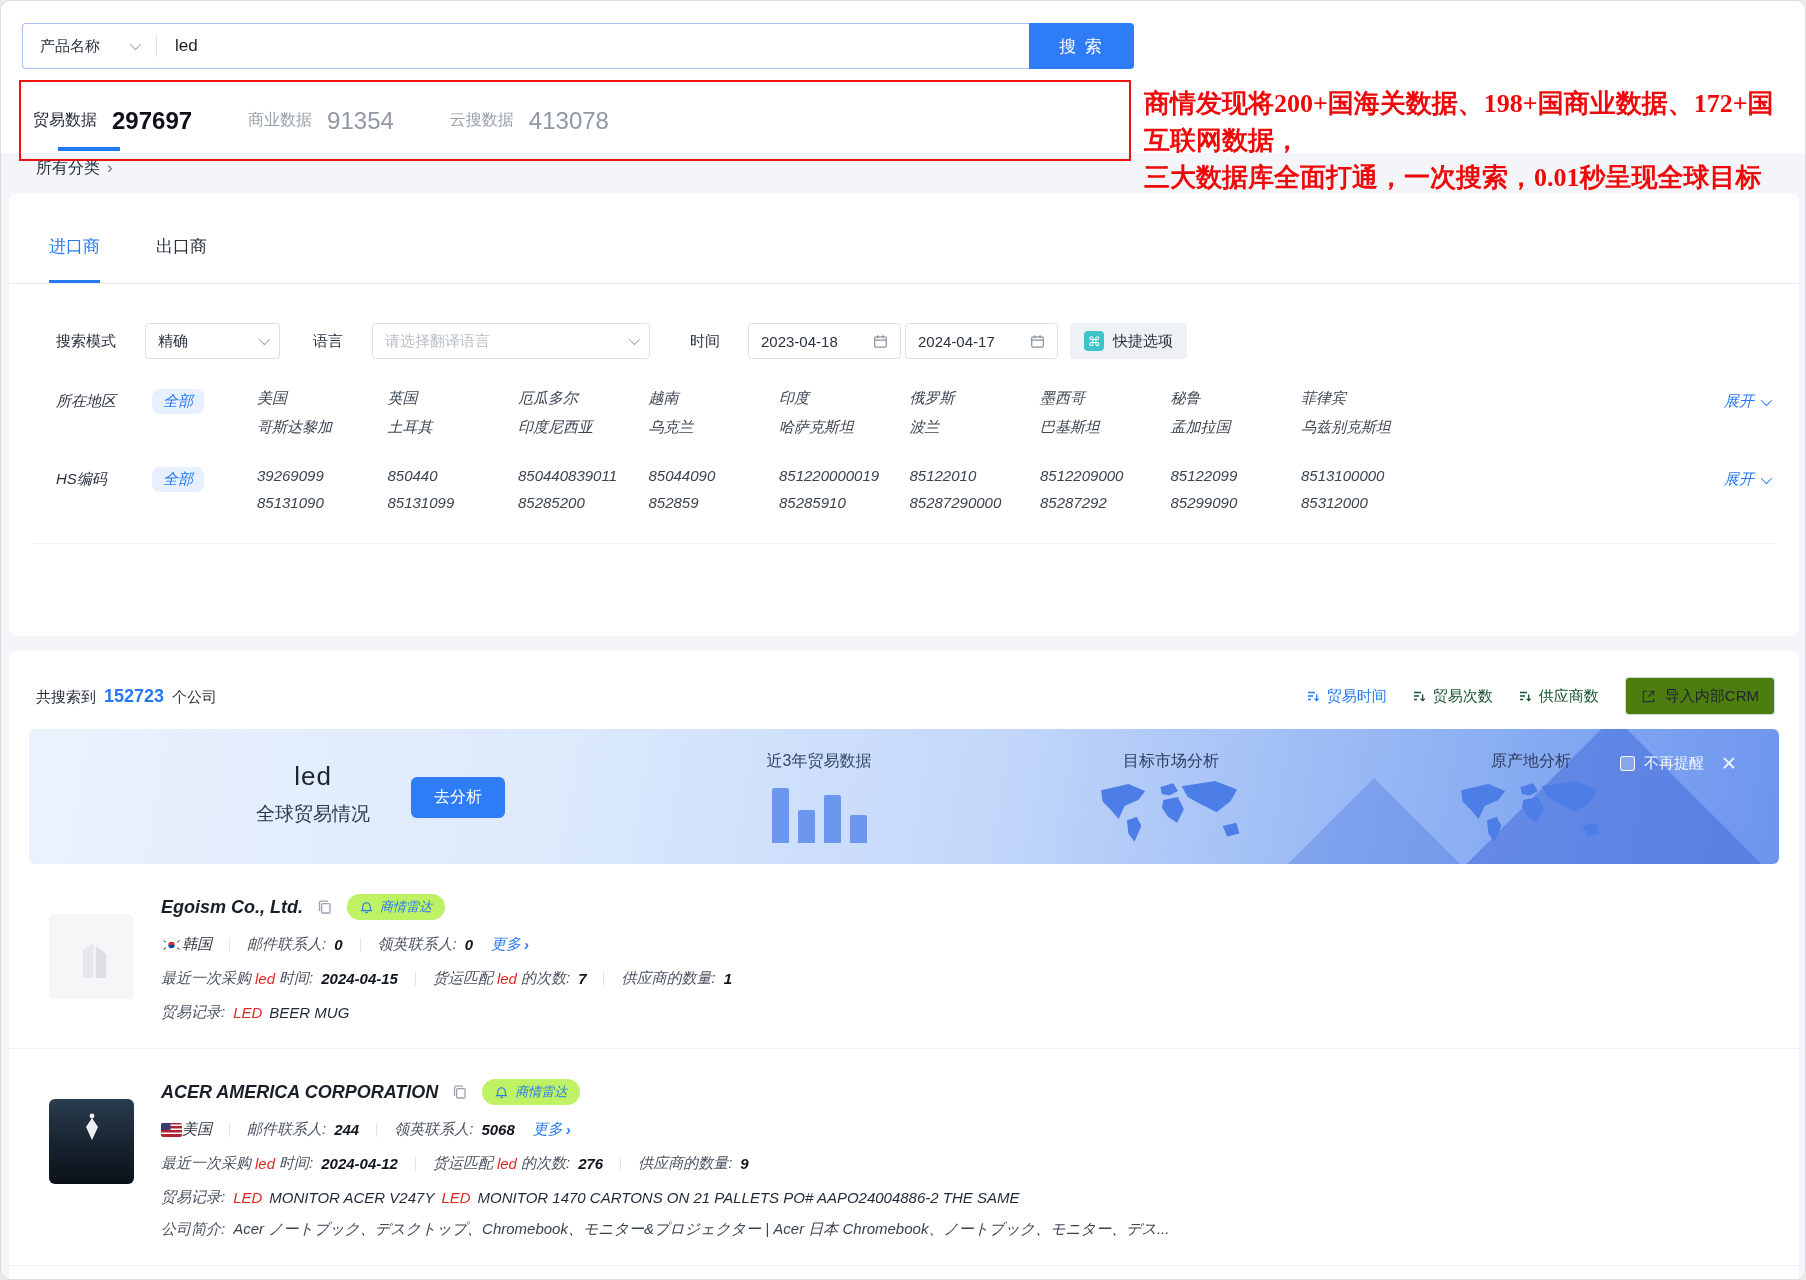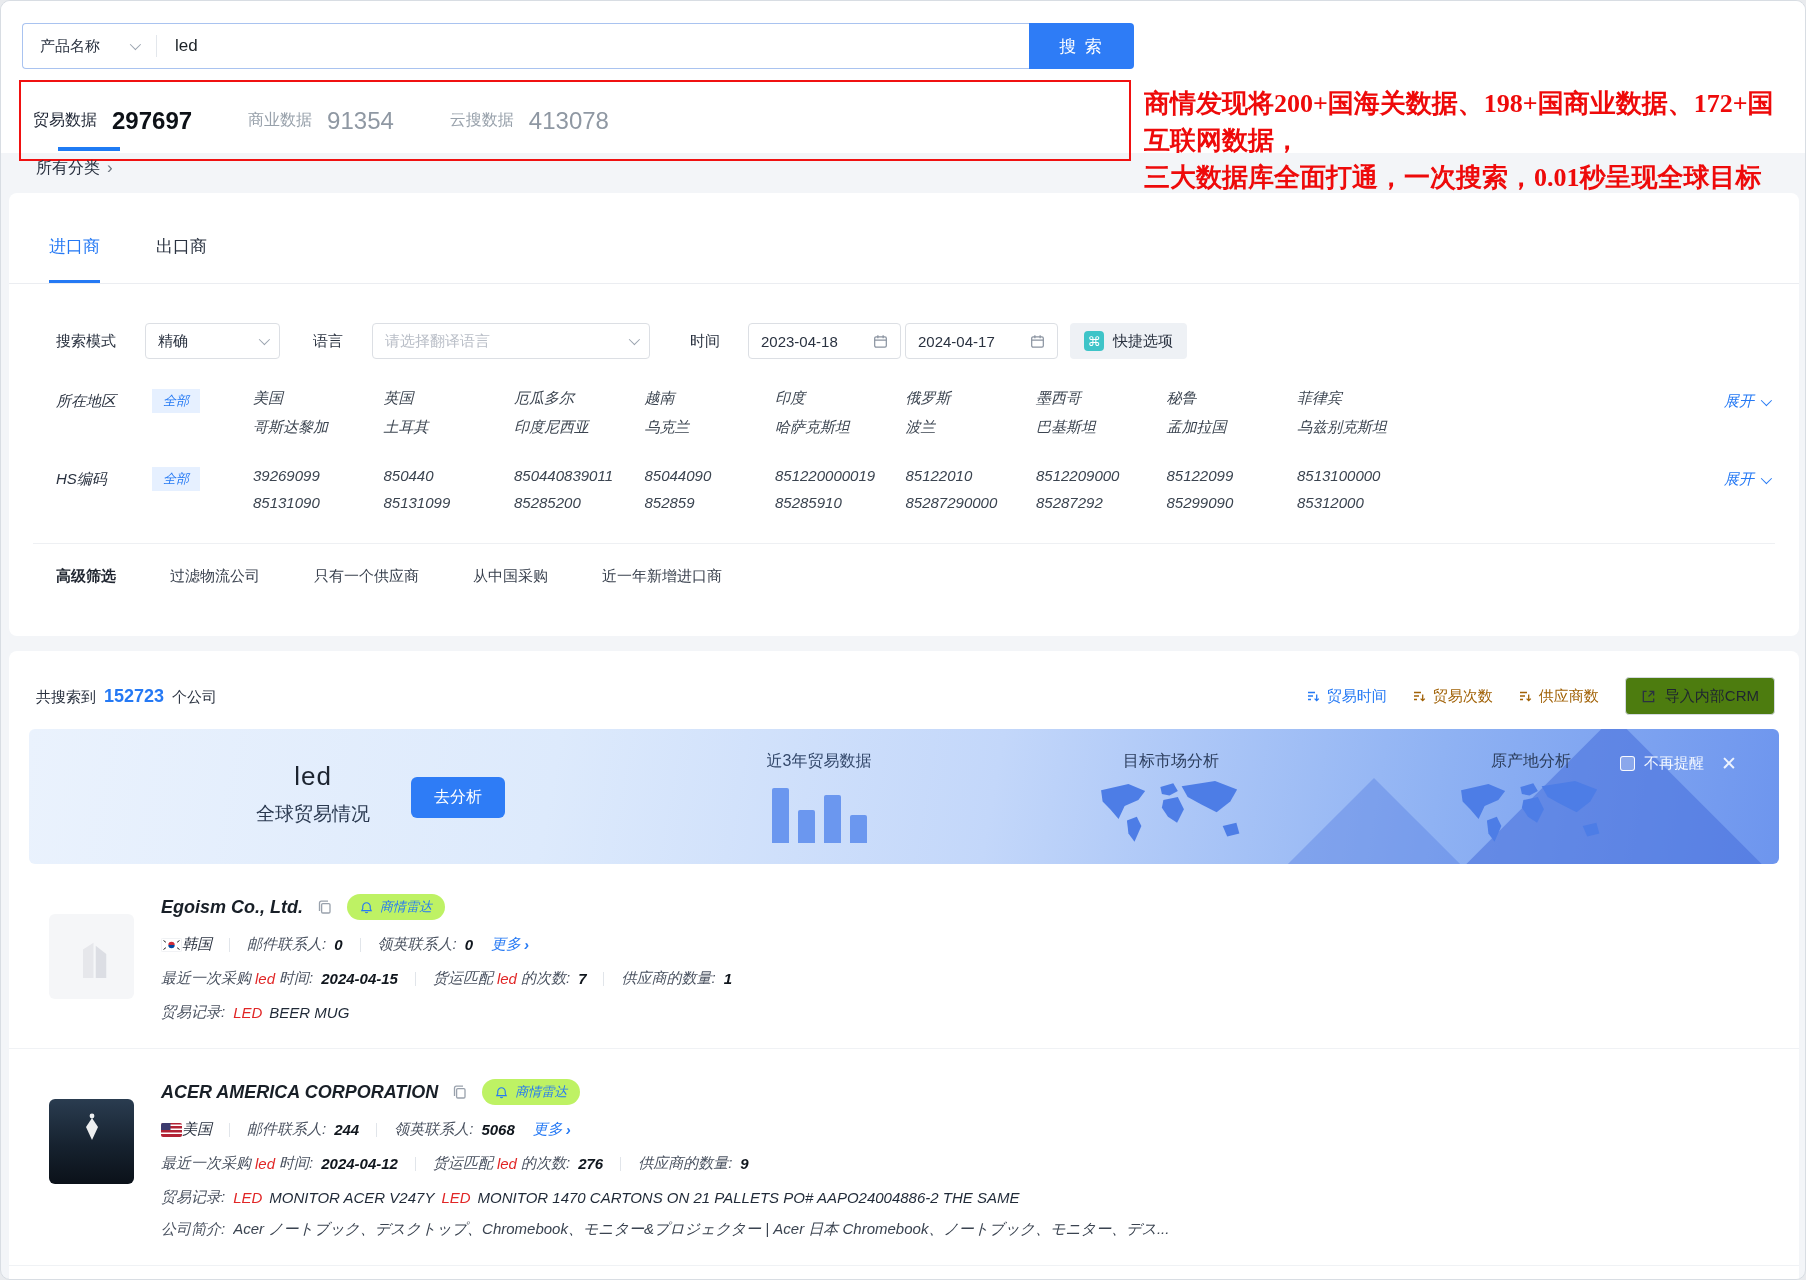--- a/index.html
+++ b/index.html
@@ -57,42 +57,42 @@
   .datebox { display:flex; align-items:center; justify-content:space-between; height:36px; width:153px;
              border:1px solid #dcdfe4; border-radius:4px; padding:0 12px; font-size:15px; color:#2a3240; cursor:pointer; }
   .quick-btn { display:flex; align-items:center; gap:9px; height:36px; background:#eef1f5;
                border-radius:4px; padding:0 14px; margin-left:12px; cursor:pointer; }
   .cmd-ico { width:20px; height:20px; border-radius:4px; background:#3ec4c8; color:#fff;
              font-size:13px; display:flex; align-items:center; justify-content:center; }
   .quick-btn .qtext { font-size:15px; color:#2a3240; }
 
   .filter-line { display:flex; align-items:flex-start; padding-left:47px; margin-top:30px;font-style:italic; }
   .fl-label { width:96px; font-size:15px; color:#2a3240; padding-top:3px; }
-  .chip { background:#e6f0ff; color:#2579f4; font-size:13px; border-radius:0;
+  .chip { background:#e6f0ff; color:#2579f4; font-size:15px; border-radius:8px;
           padding:3px 11px; margin-right:53px; cursor:pointer; }
   .grid-rows { display:flex; flex-direction:column; gap:10px; }
   .grid-row { display:grid; grid-template-columns:repeat(9,130.5px); }
   .gitem { font-size:15px; color:#3b4450; cursor:pointer; white-space:nowrap; }
   .expand { margin-left:auto; margin-right:30px; color:#2579f4; font-size:15px; cursor:pointer;
             display:flex; align-items:center; gap:7px; padding-top:3px; }
 
   .hr { height:1px; background:#eef0f3; margin:32px 24px 0 24px; }
   .quick-row { display:flex; gap:54px; padding-left:47px; margin-top:23px; }
   .qitem { font-size:15px; color:#39414e; cursor:pointer; }
   .qitem.strong { color:#1f2530; font-weight:700; }
 
   
   .results-panel { position:absolute; top:650px; left:8px; width:1790px; bottom:0;
                    background:#fff; border-radius:8px 8px 0 0; }
   .results-header { display:flex; align-items:center; padding:26px 24px 0 27px; }
   .rh-left { display:flex; align-items:baseline; gap:8px; }
   .rh-left .t { font-size:15px; color:#2a3240; }
   .rh-left .n { font-size:18px; color:#2579f4; font-weight:700; }
   .rh-right { margin-left:auto; display:flex; align-items:center; gap:26px; }
-  .sort-item { display:flex; align-items:center; gap:7px; font-size:15px; color:#a16207; cursor:pointer; }
+  .sort-item { display:flex; align-items:center; gap:7px; font-size:15px; color:#14532d; cursor:pointer; }
   .sort-item.active { color:#2579f4; }
   .crm-btn { display:flex; align-items:center; gap:9px; height:38px; border:1px solid #d4d9e0;
              border-radius:4px; background:#4d7c0f; padding:0 15px; font-size:15px; color:#1f2530; cursor:pointer; }
 
   
   .banner { position:relative; margin:14px 20px 0 20px; height:135px; border-radius:6px; overflow:hidden;
             background:linear-gradient(100deg,#eaf2fd 0%,#ddeafc 30%,#c3d7fa 55%,#8fb2f3 80%,#6d95ee 100%); }
   .deco { position:absolute; background:rgba(85,125,225,.4); transform:rotate(45deg); }
   .d1 { width:150px; height:150px; right:330px; bottom:-95px; }
   .d2 { width:230px; height:230px; right:50px; bottom:-130px; background:rgba(70,110,218,.55); }
@@ -309,27 +309,20 @@
           </div>
       </div>
       <div class="expand">
         <span>展开</span>
         <span class="chev blue"></span>
       </div>
     </div>
 
     <div class="hr"></div>
 
-    <div class="quick-row">
-      <span class="qitem strong">高级筛选</span>
-      <span class="qitem">过滤物流公司</span>
-      <span class="qitem">只有一个供应商</span>
-      <span class="qitem">从中国采购</span>
-      <span class="qitem">近一年新增进口商</span>
-    </div>
   </div>
 
   <div class="results-panel">
     <div class="results-header">
       <div class="rh-left">
         <span class="t">共搜索到</span>
         <span class="n">152723</span>
         <span class="t">个公司</span>
       </div>
       <div class="rh-right">

